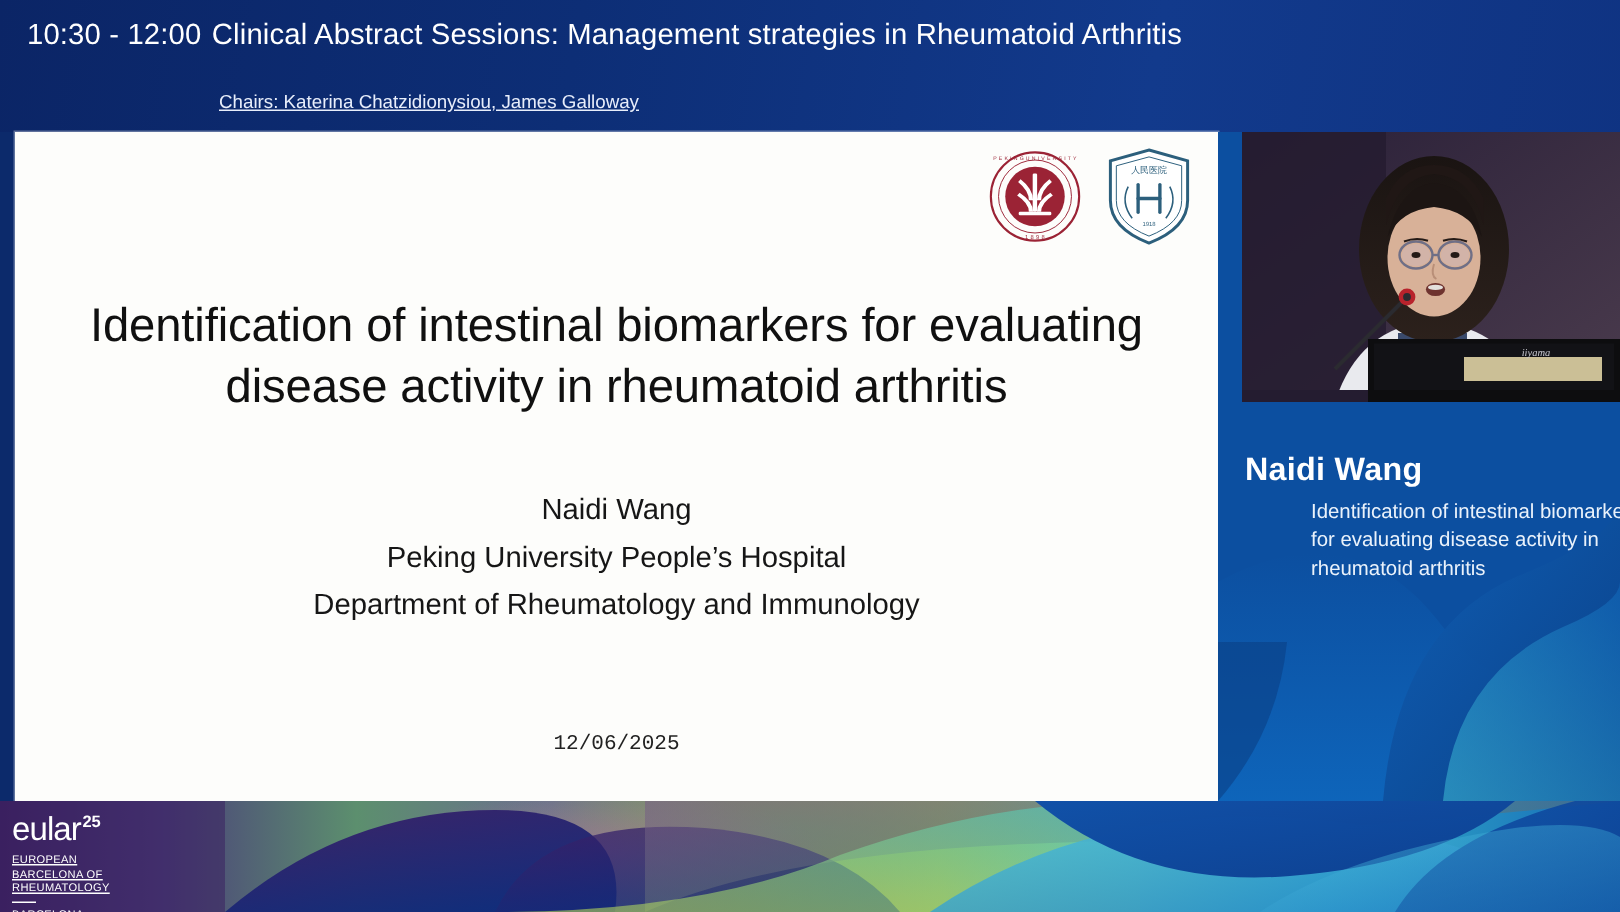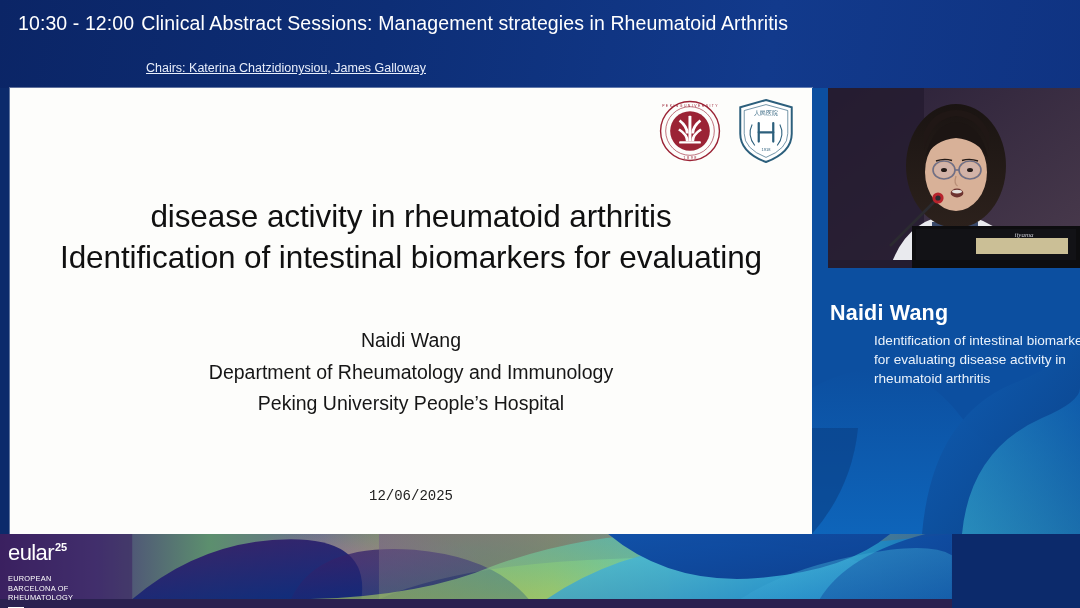--- a/index.html
+++ b/index.html
@@ -71,37 +71,37 @@
     position:absolute;left:18px;top:213px;width:240px;
     color:#ffffff;font-size:21.5px;font-weight:bold;letter-spacing:.2px;
   }
   #speaker-talk{
     position:absolute;left:18px;top:243px;width:238px;
     color:#eaf2fb;font-size:13.6px;line-height:1.40;margin-left:44px;
   }
 
   
   #footer{
-    position:absolute;left:0;top:534px;width:952px;height:74px;
+    position:absolute;left:0;top:534px;width:1080px;height:74px;
     overflow:hidden;background:#2a2150;
   }
   #footer-art{position:absolute;inset:0;}
   #eular-logo{
     position:absolute;left:8px;top:8px;width:120px;color:#fff;
     z-index:5;
   }
   #eular-word{
     font-size:22px;letter-spacing:-0.6px;line-height:1;
     display:inline-block;position:relative;
   }
   #eular-year{
     font-size:11px;font-weight:bold;position:relative;top:-9px;left:1px;
   }
   #eular-sub{
-    font-size:7.4px;line-height:1.30;letter-spacing:.25px;margin-top:10px;
+    font-size:7.4px;line-height:1.30;letter-spacing:.25px;margin-top:3px;text-decoration:underline;
   }
   #eular-rule{
     width:16px;height:1.4px;background:#fff;margin:4px 0 3px 0;
   }
   #eular-city{
     font-size:7.4px;line-height:1.30;letter-spacing:.25px;
   }
 </style>
 </head>
 <body>
@@ -146,28 +146,28 @@
       </g>
       <g fill="none" stroke="#2c5f7c" stroke-width="1.6">
         <path d="M24 40 Q16 56 28 72"></path>
         <path d="M66 40 Q74 56 62 72"></path>
       </g>
       <text x="45" y="80" text-anchor="middle" fill="#2c5f7c" font-size="6" font-family="'Liberation Sans',sans-serif">1918</text>
     </svg>
   </div>
 
   <div id="slide-title">
+    <div>Identification of intestinal biomarkers for evaluating</div>
     <div>disease activity in rheumatoid arthritis</div>
-    <div>Identification of intestinal biomarkers for evaluating</div>
   </div>
 
   <div id="slide-authors">
     <div>Naidi Wang</div>
+    <div>Peking University People’s Hospital</div>
     <div>Department of Rheumatology and Immunology</div>
-    <div>Peking University People’s Hospital</div>
   </div>
 
   <div id="slide-date">12/06/2025</div>
 </div>
 
 <div id="right-panel">
 
   <svg id="panel-bg" viewBox="0 0 268 446" preserveAspectRatio="none">
     <defs>
       <linearGradient id="pg1" x1="0" y1="0" x2="1" y2="1">

